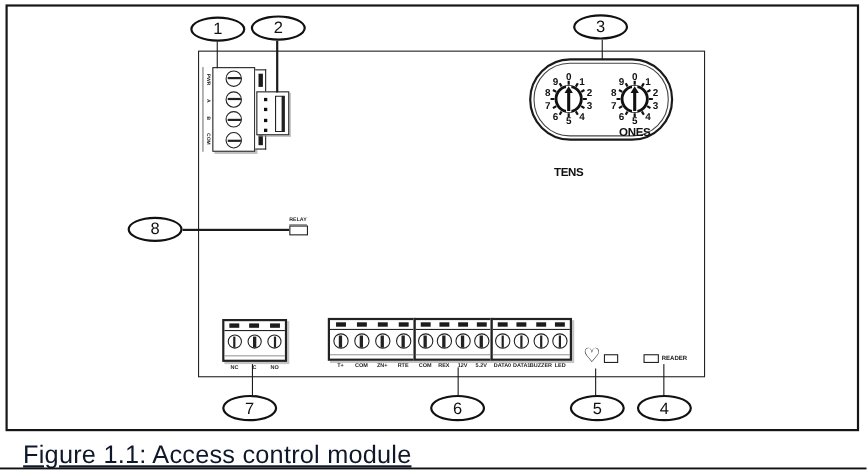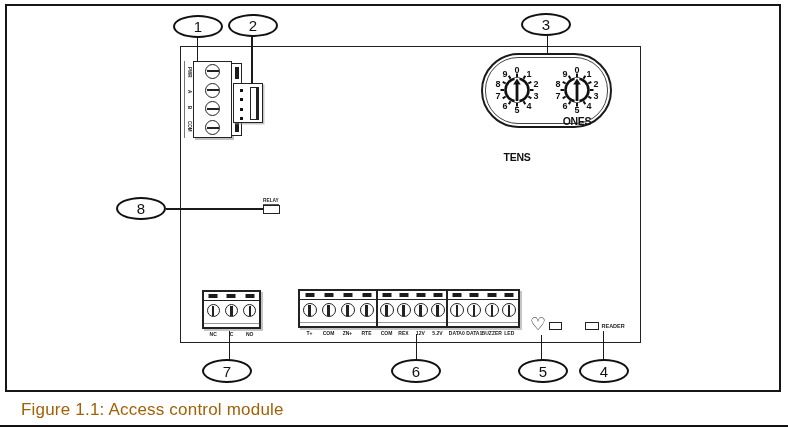--- a/index.html
+++ b/index.html
@@ -2,21 +2,21 @@
 <html><head>
 <meta charset="utf-8">
 <style>
   * { margin:0; padding:0; box-sizing:border-box; }
   html,body { width:788px; height:427px; background:#fff; font-family:"Liberation Sans", sans-serif; }
   .page { position:relative; width:788px; height:427px; background:#fff; overflow:hidden; }
 
   .frame { position:absolute; left:5px; top:4px; width:776px; height:388px; border:2.6px solid #161616; background:#fff; }
   .board { position:absolute; left:180px; top:46px; width:461px; height:297px; border:1.6px solid #222; background:#fff; }
 
-  .caption { position:absolute; left:21px; top:400px; font-size:17px; color:#a16207; letter-spacing:.2px; }
+  .caption { position:absolute; left:21px; top:400px; font-size:23px; color:#0f172a; letter-spacing:.2px;text-decoration:underline; }
   .bottom-rule { position:absolute; left:0; top:424.5px; width:788px; height:2.5px; background:#111; }
 
   
   .callout { position:absolute; width:50px; height:23px; border:2px solid #111; border-radius:50%; background:#fff;
              display:flex; align-items:center; justify-content:center; font-size:15px; color:#111; z-index:5; }
   .c1 { left:173px; top:15px; }
   .c2 { left:228px; top:14px; }
   .c3 { left:521px; top:13px; }
   .c8 { left:116px; top:197px; }
   .c7 { left:202px; top:359px; height:24px; }

